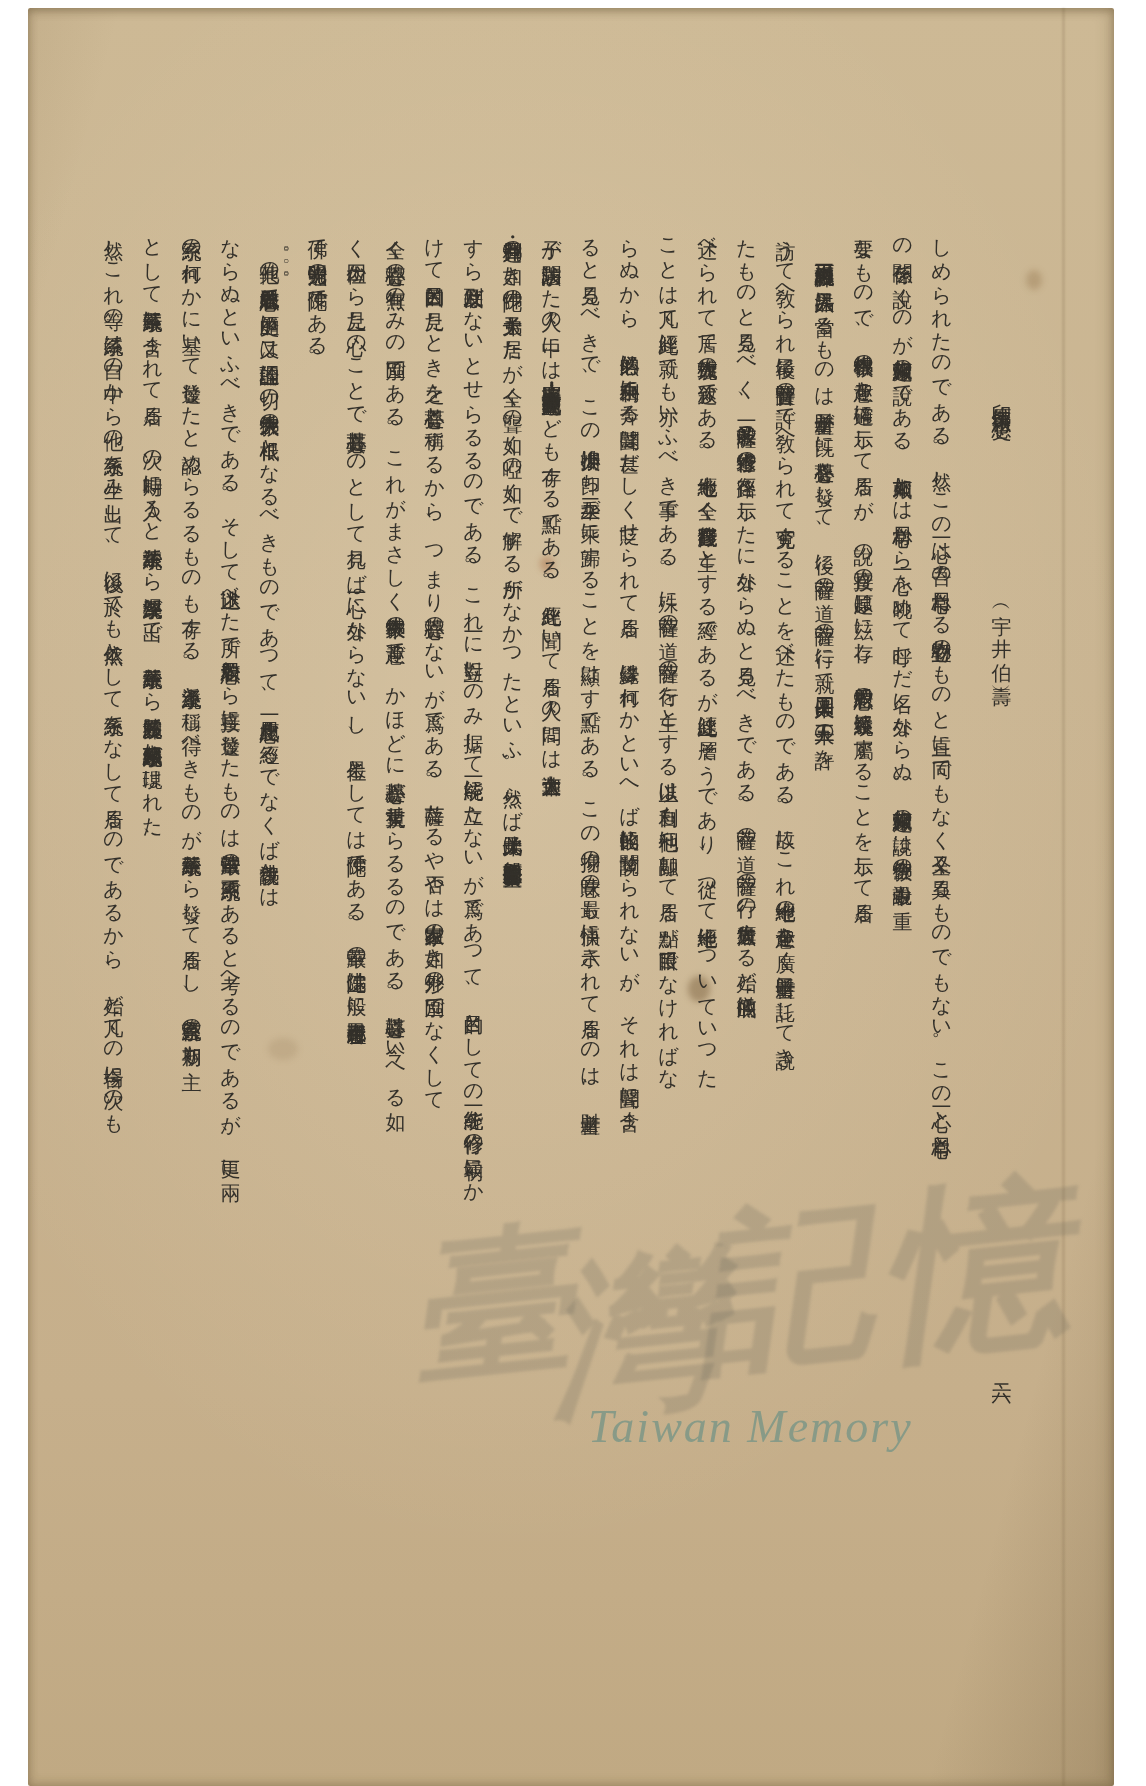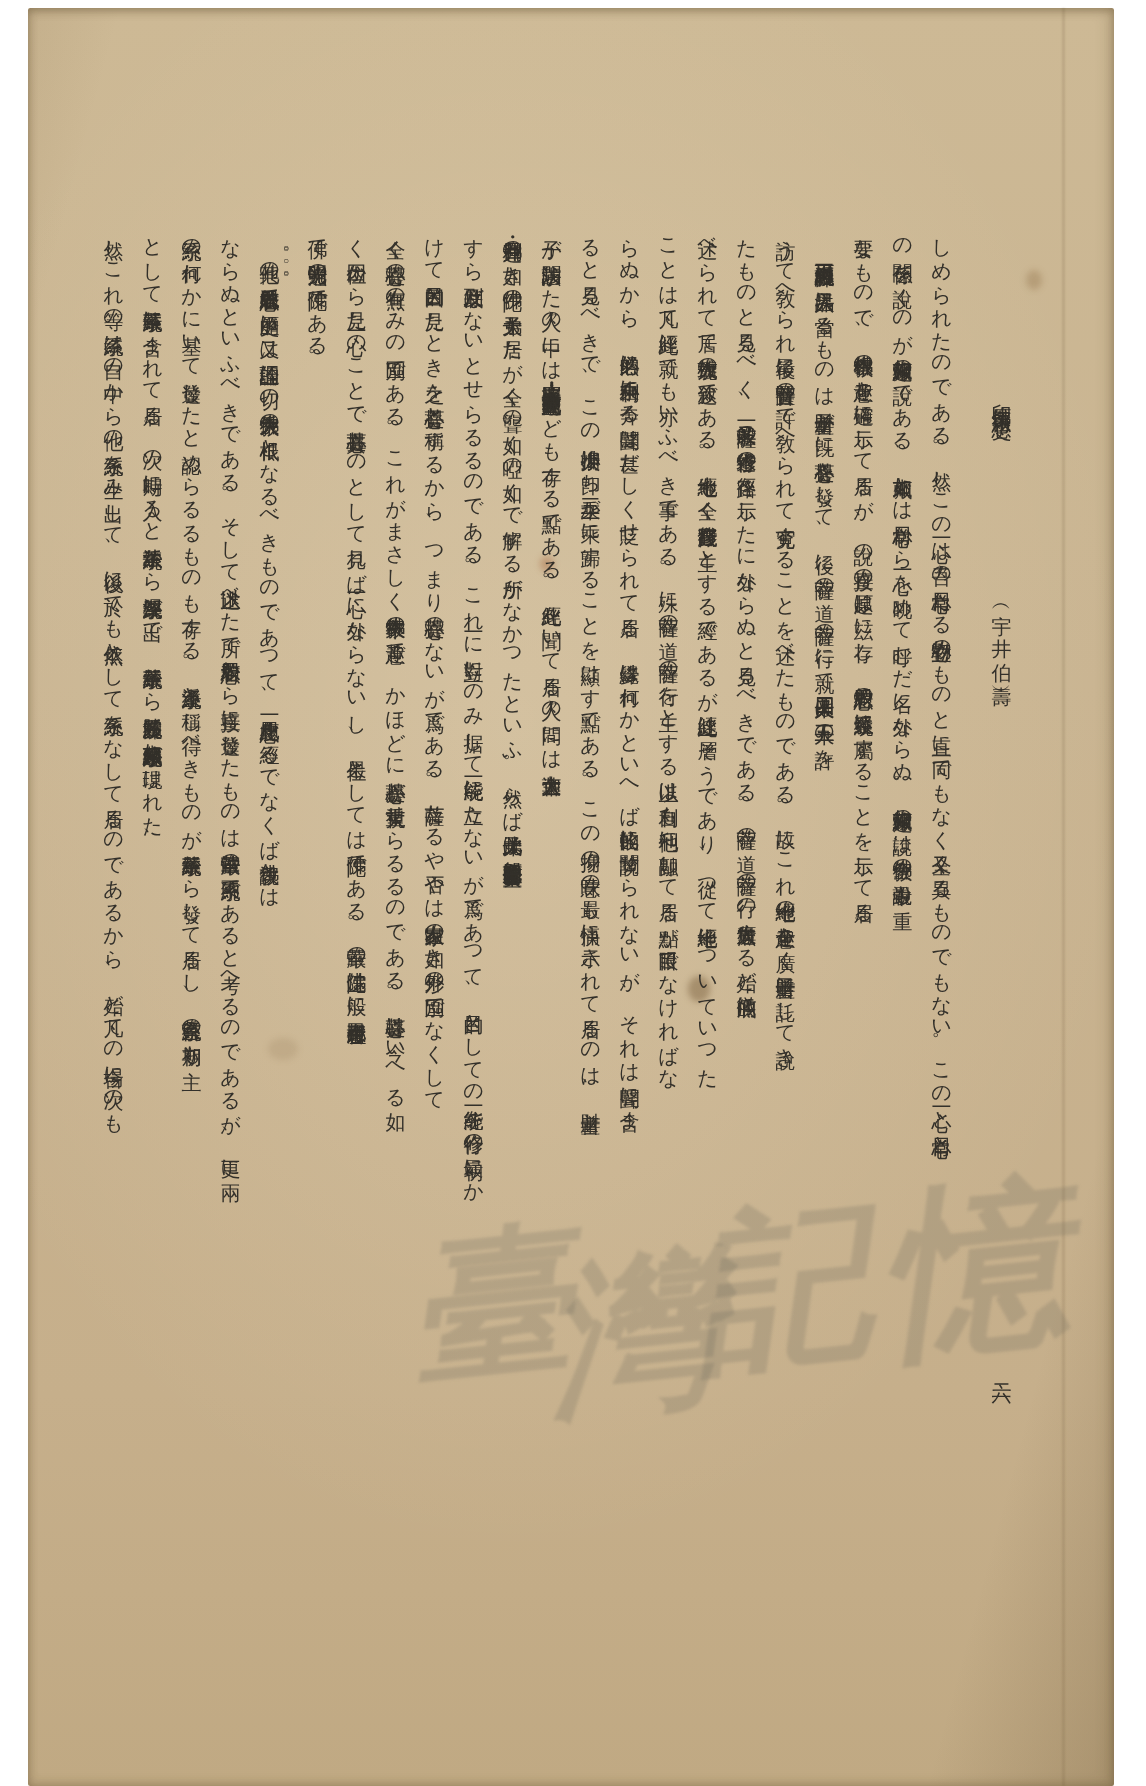--- a/index.html
+++ b/index.html
@@ -65,14 +65,15 @@
       <span class="h-page">六二</span>
     </div>
     <div id="columns-host" style="display:contents;"><p>しめられたのである。然しこの一心は吾々の日常心たる物心對立のものと直に同一でもなく又全く異るものでもない。この一心と日常心と</p><p>の關係を說くのが如來藏緣起の說である、如來藏とは日常心から一心を眺めて呼むだ名に外ならぬ。如來藏緣起の說は全佛敎の說中最も重</p><p>要なもので、根本佛敎の趣意を適確に示して居るが、說の直接の起原は玆に存し、般若思想の發達系統に屬することを示して居る。</p><p class="indent">不可思議解脫經卽ち入法界品に當るものは善財童子が旣に菩提心を發して、後に菩薩の道、菩薩の行に就て四十四人又は五十三人の許を</p><p>訪うて敎へられ最後に普賢菩薩の許で敎へられて究竟することを述べたものである。故にこれ十地經の全趣意を廣く善財童子に託して說き</p><p>たものと見るべく、又一般菩薩の求道修行の徑路を示したに外ならぬと見るべきである。菩薩の道、菩薩の行の廣大無邊なる殆ど徹底的に</p><p>述べられて居て雄大瑰麗の叙述である。十地經も全く實踐修觀を主とする經であるが此經は一層そうであり、從つて十地經についていつた</p><p>ことは凡て此經に就ても亦いふべき事である。殊に菩薩の道、菩薩の行を主とする以上は自利も利他に融卽して居る點が眼目でなければな</p><p>らぬから、必然的に小乘自利に奔る聲聞は甚だしく貶せられて居る。緣覺は何れかといへば比較的に關說せられないが、それは聲聞に含ま</p><p>ると見るべきで、この抑小揚大は卽ち三乘が一乘に歸することを顯はす點である。この抑揚の意味の最も痛快に示されて居るのは、善財童</p><p>子が訪問求法した人々の中には婆羅門・童男・童女・船師・香商・此丘尼なども存する點である。此經を聞いて居る人々の間には大迦葉舍</p><p>利弗・目連の如き佛陀の大弟子も居たが全く聾の如く啞の如くで解する所がなかつたといふ。然らば此大弟子は船師香商比丘尼童男童女に</p><p>すら到底及ばないとせらるるのである。これ一に對立にのみ据して能統一に立たないが爲であつて、目的としての能統一を修行の最初にか</p><p>けて目的因と見たとき之を菩提心と稱するから、つまり菩提心のないが爲である。菩薩たるや否やは出家在家の如き外形の區別でなくして</p><p>全く菩提心の有無のみの區別である。これがまさしく佛敎本來の趣意で、かほどに菩提心が重大視せらるるのである。菩提心は今いへる如</p><p>く因位から見た一心のことで菩提心其ものとして見れば一心に外ならないし、果位としては佛陀である。華嚴の佛陀は一般に報身毘盧舍那</p><p>佛で光明遍照の佛陀である。</p><p class="indent"><span class="kenten">其他の系統</span><span class="col-body-after-heading">般若思想は歷史的に又は論理的に一切の大乘佛敎の根柢となるべきものであつて、一度此思想を經るでなくば佛敎說とは</span></p><p>ならぬといふべきである。そして以上述べた所で般若思想から直接に發達したものは法華華嚴の兩系統であると考へるのであるが、更に兩</p><p>系統の何れかに基いて發達したと認めらるるものも存する。淨土系統と稱し得べきものが華嚴系統から發して居るし、眞言系統の初期も主</p><p>として華嚴系統に含まれて居る。次の時期に入ると法華系統から涅槃系統が出で、華嚴系統から勝鬘系統卽ち如來藏緣起系統が現はれた、</p><p>然しこれ等の系統は自の中から他の系統を生み出して、以後に於ても依然として系統をなして居るのであるから、殆ど凡ての場合に次のも</p></div>
   </div>
 
   <div class="wm">
     <span class="wm-cal c1">臺</span>
     <span class="wm-cal c2">灣</span>
     <span class="wm-cal c3">記</span>
     <span class="wm-cal c4">憶</span>
+    <span class="wm-latin">Taiwan Memory</span>
   </div>
 </div>
 
 </body></html>

